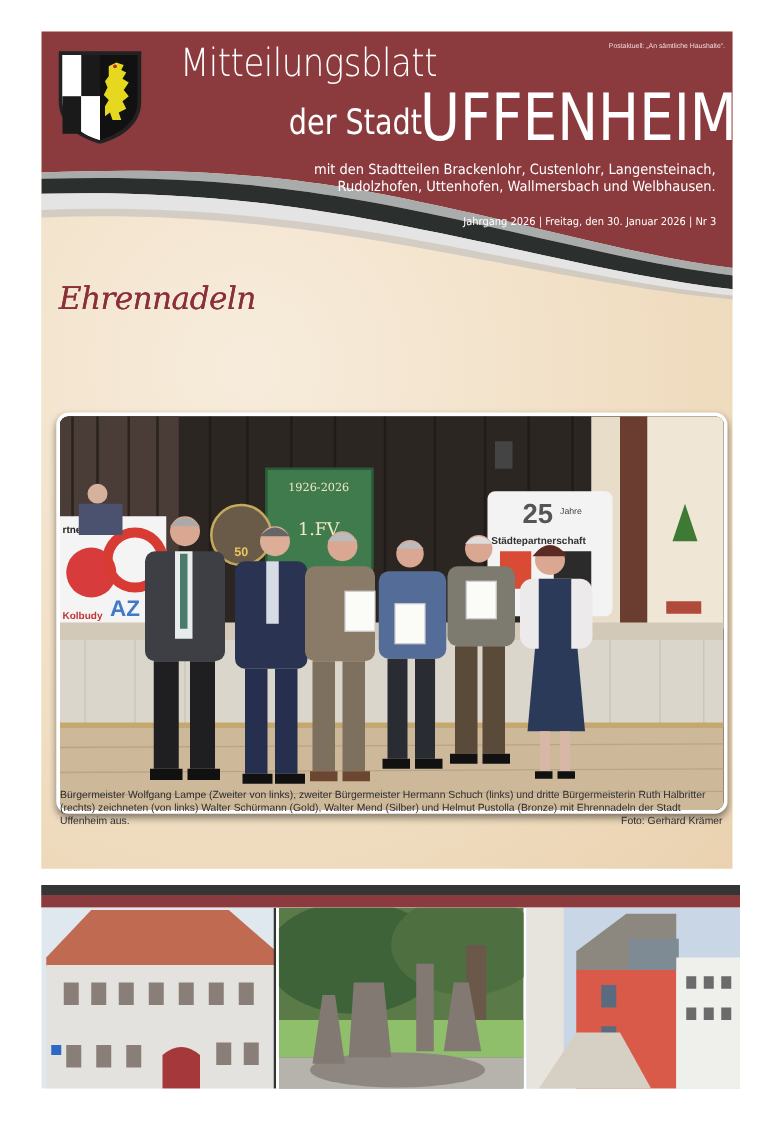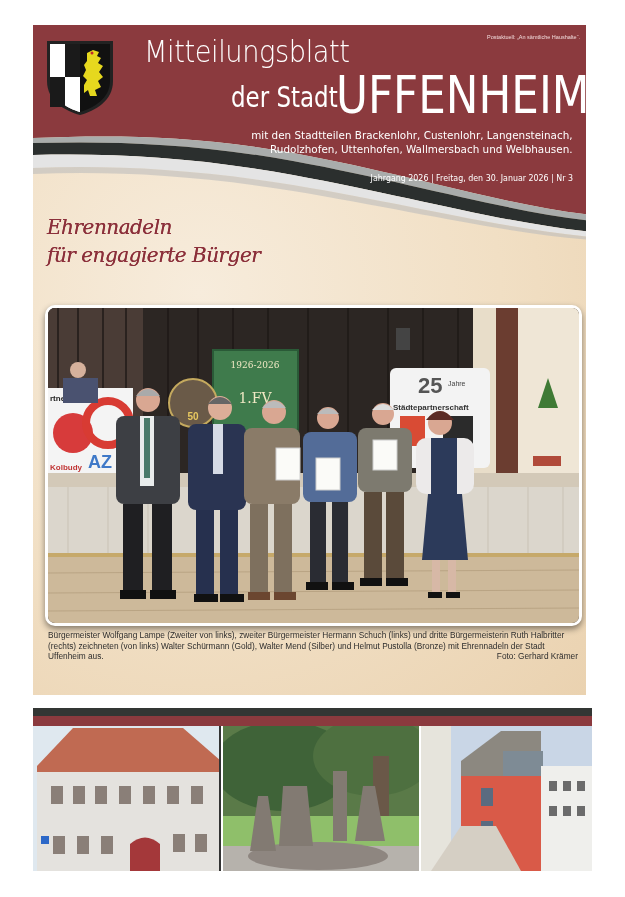--- a/index.html
+++ b/index.html
@@ -7,22 +7,22 @@
   .page { position:absolute; left:33px; top:25px; width:553px; height:670px; overflow:hidden;
           background: radial-gradient(ellipse at 30% 40%, #f7ecdc 0%, #f1dfc4 55%, #ead2b0 100%); }
   .header-wave { position:absolute; left:0; top:0; width:559px; height:215px; }
   .coat { position:absolute; left:12px; top:14px; width:70px; height:78px; }
   .t-mitteil { position:absolute; left:111px; top:8px; color:#fff; font-family:"DejaVu Sans", sans-serif; font-size:31px; font-weight:300; letter-spacing:-0.5px; transform:scaleX(0.88); transform-origin:left top; }
   .t-derstadt { position:absolute; left:198px; top:56px; color:#fff; font-family:"DejaVu Sans", sans-serif; font-size:28px; transform:scaleX(0.82); transform-origin:left top; }
   .t-uffen { position:absolute; left:303px; top:40px; color:#fff; font-family:"DejaVu Sans", sans-serif; font-size:52px; letter-spacing:0px; transform:scaleX(0.84); transform-origin:left top; }
   .postal { position:absolute; right:6px; top:9px; color:#f3dcdc; font-size:5.5px; }
   .districts { position:absolute; right:13px; top:104px; color:#fff; font-family:"DejaVu Sans", sans-serif; font-size:11.2px; line-height:14px; text-align:right; transform:scaleX(0.93); transform-origin:right top; white-space:nowrap; }
   .issue { position:absolute; right:13px; top:148px; color:#fff; font-family:"DejaVu Sans", sans-serif; font-size:8.6px; transform:scaleX(0.92); transform-origin:right top; white-space:nowrap; }
-  .headline { position:absolute; left:14px; top:188px; color:#8b2f3a; font-family:"DejaVu Serif", serif; font-style:italic; font-size:20px; line-height:28px; letter-spacing:-0.5px; text-shadow:0 0 0.5px #8b2f3a; }
-  .photo { position:absolute; left:12px; top:280px; width:531px; height:315px; border:3px solid #fff; border-radius:10px; overflow:hidden; box-shadow:0 3px 6px rgba(0,0,0,0.45); background:#3a302b;text-align:right; }
+  .headline { position:absolute; left:14px; top:200px; color:#8b2f3a; font-family:"DejaVu Serif", serif; font-style:italic; font-size:25px; line-height:28px; letter-spacing:-0.5px; text-shadow:0 0 0.5px #8b2f3a; }
+  .photo { position:absolute; left:12px; top:305px; width:531px; height:315px; border:3px solid #fff; border-radius:10px; overflow:hidden; box-shadow:0 3px 6px rgba(0,0,0,0.45); background:#3a302b;text-align:right; }
   .caption { position:absolute; left:15px; top:605px; width:530px; color:#2d2d2d; font-size:8.3px; font-weight:normal; line-height:10.5px; }
   .caption .credit { position:absolute; right:0; bottom:0;margin-top:15px; }
   .bar-dark { position:absolute; left:33px; top:708px; width:559px; height:8px; background:#333634; }
   .bar-red { position:absolute; left:33px; top:716px; width:559px; height:10px; background:#8b3a3e; }
   .bottom-photos { position:absolute; left:33px; top:726px; width:559px; height:145px; }
   .bp { position:absolute; top:0; height:145px; overflow:hidden; }
 </style>
 </head>
 <body>
 
@@ -53,21 +53,20 @@
   <div class="t-uffen">UFFENHEIM</div>
   <div class="postal">Postaktuell: „An sämtliche Haushalte“.</div>
   <div class="districts">
     <div>mit den Stadtteilen Brackenlohr, Custenlohr, Langensteinach,</div>
     <div>Rudolzhofen, Uttenhofen, Wallmersbach und Welbhausen.</div>
   </div>
   <div class="issue">Jahrgang 2026 | Freitag, den 30. Januar 2026 | Nr 3</div>
 
   <div class="headline">
     <div>Ehrennadeln</div>
-    <div>für engagierte Bürger</div>
   </div>
 
   <div class="photo">
     <svg width="531" height="315" viewBox="0 0 531 315">
 
       <rect x="0" y="0" width="531" height="170" fill="#2c2623"></rect>
       <rect x="0" y="0" width="95" height="170" fill="#4a3c36"></rect>
       <g stroke="#1d1816" stroke-width="2" opacity="0.7">
         <line x1="10" y1="0" x2="10" y2="170"></line>
           <line x1="30" y1="0" x2="30" y2="170"></line>

